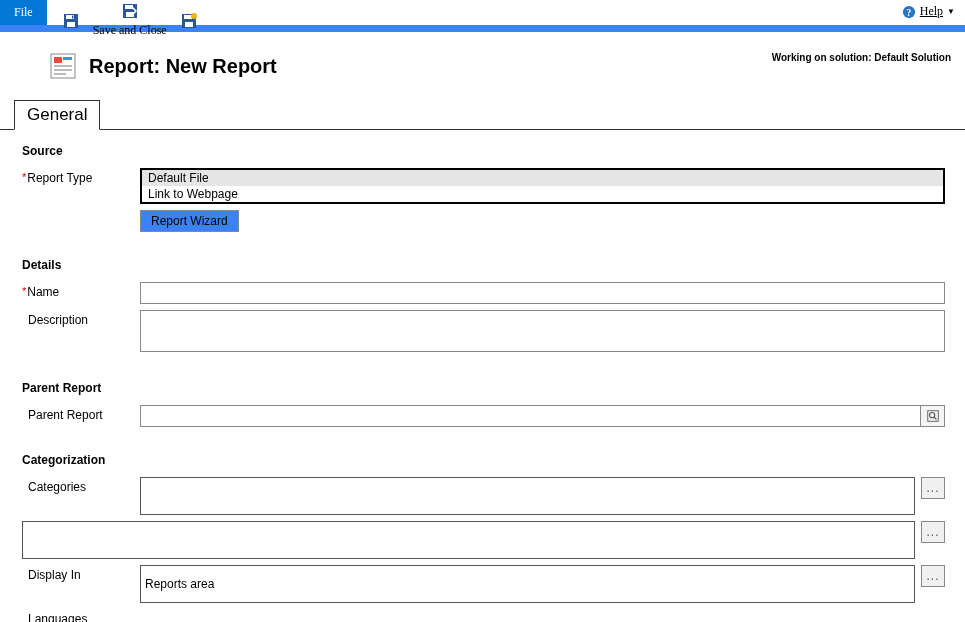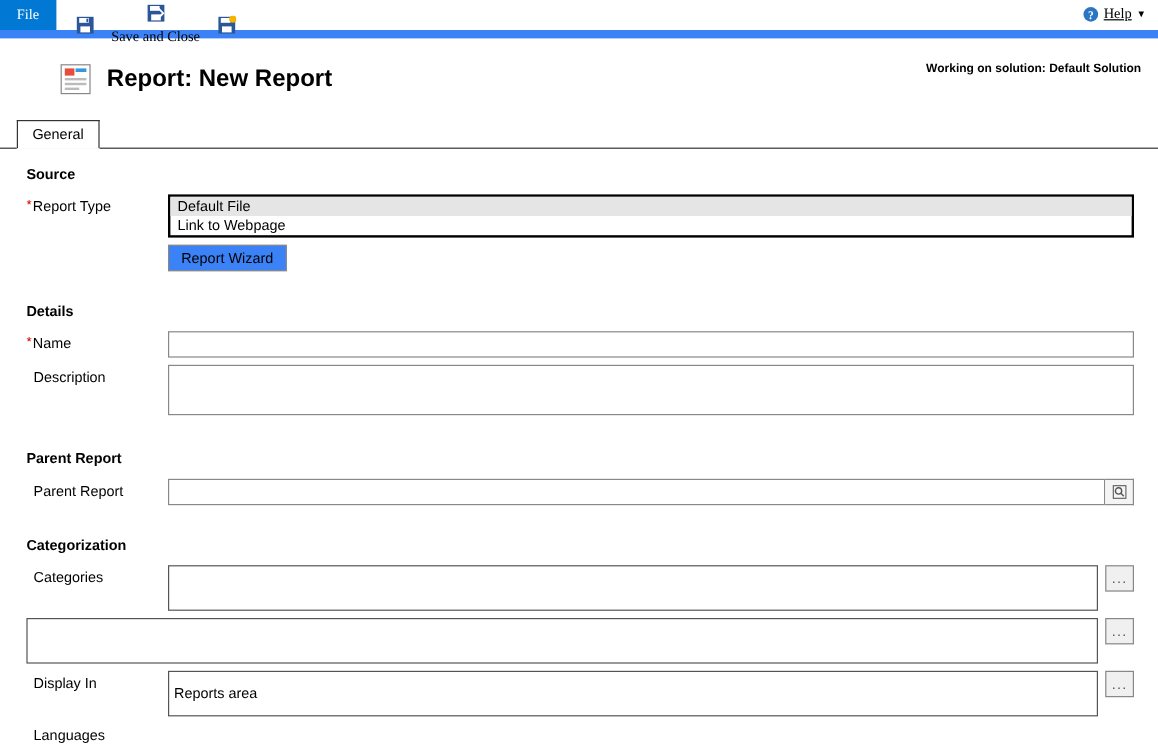--- a/index.html
+++ b/index.html
@@ -16,21 +16,21 @@
     .dropdown-caret { font-size: 8px; }
 
     
     .header { display: flex; align-items: center; padding: 20px 14px 20px 14px; margin-left: 35px; }
     .report-icon { width: 28px; height: 28px; margin-right: 12px; }
     .page-title { font-size: 20px; font-weight: 700; flex: 1; }
     .solution-text { font-size: 10px; font-weight: 600; align-self: flex-start; }
 
     
     .tab-bar { border-bottom: 1px solid #333; padding-left: 14px; }
-    .tab { display: inline-block; border: 1px solid #333; border-bottom: 1px solid #fff; padding: 4px 12px; margin-bottom: -1px; font-size: 12px; background: #fff; cursor: pointer; }
+    .tab { display: inline-block; border: 1px solid #333; border-bottom: 1px solid #fff; padding: 4px 12px; margin-bottom: -1px; font-size: 17px; background: #fff; cursor: pointer; }
 
     
     .form-section { padding: 14px 20px 6px 22px; }
     .section-title { font-weight: 700; font-size: 12px; margin-bottom: 10px; }
     .form-row { display: flex; align-items: flex-start; margin-bottom: 6px; min-height: 22px; }
     .form-label { width: 118px; font-size: 12px; padding-top: 3px; display: flex; }
     .req { color: #c00; font-size: 11px; margin-right: 1px; }
     .form-field { flex: 1; }
 
     .listbox { border: 2px solid #000; }

